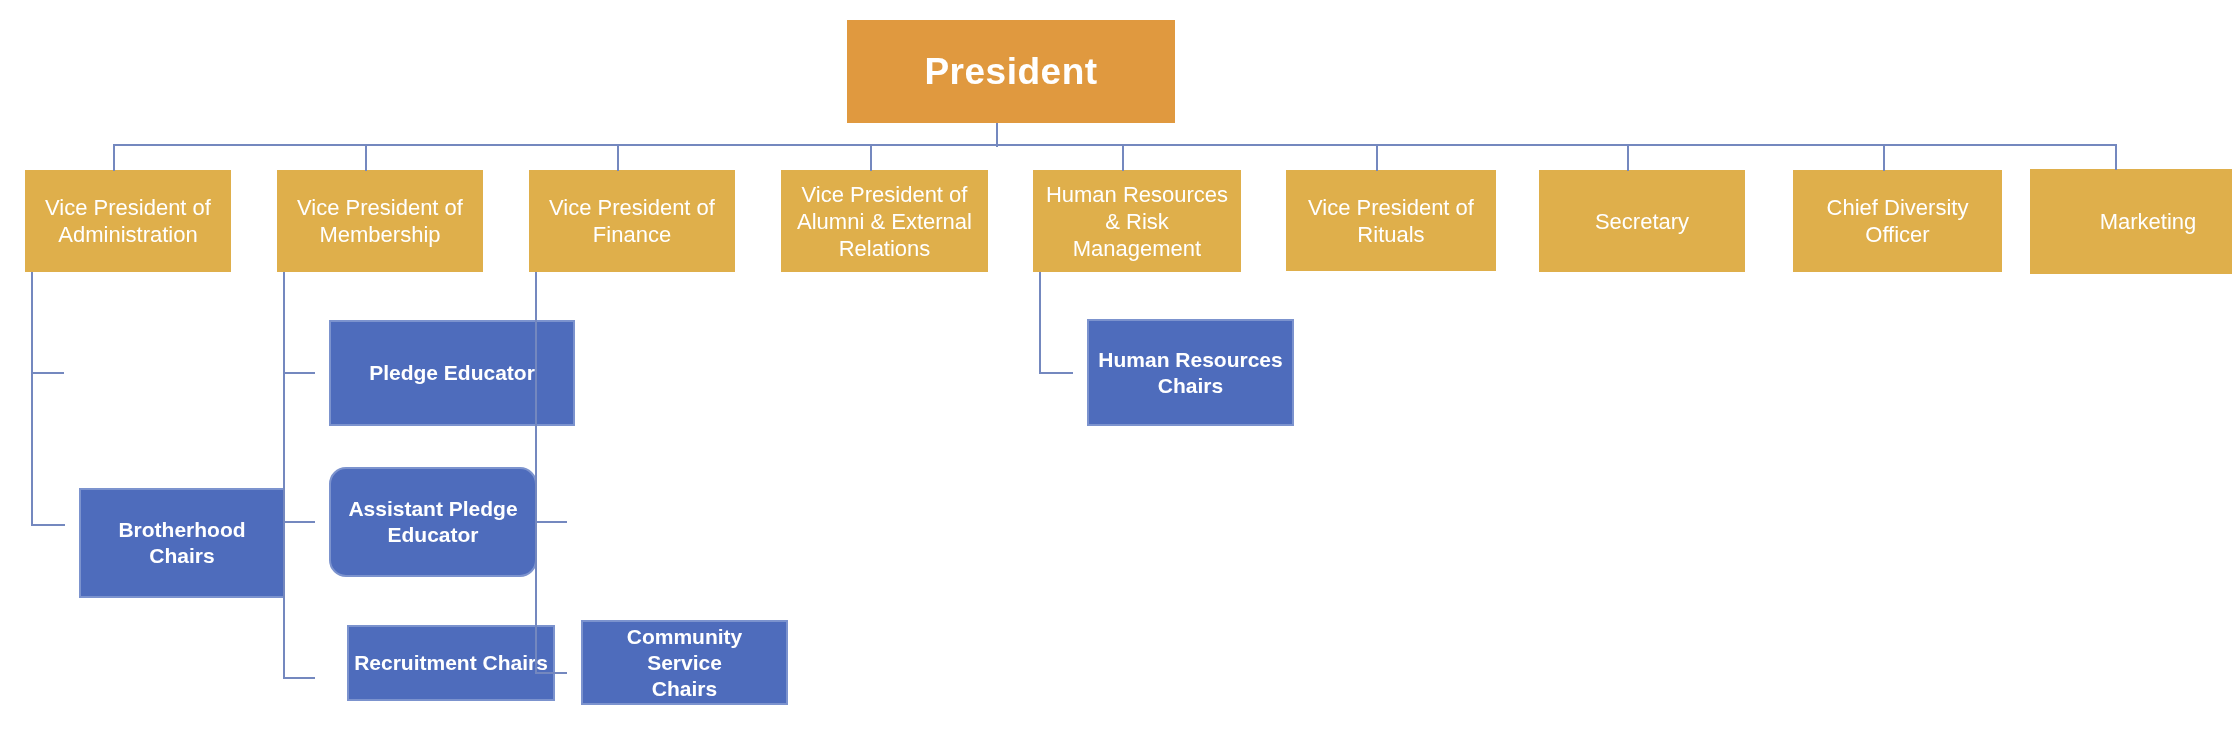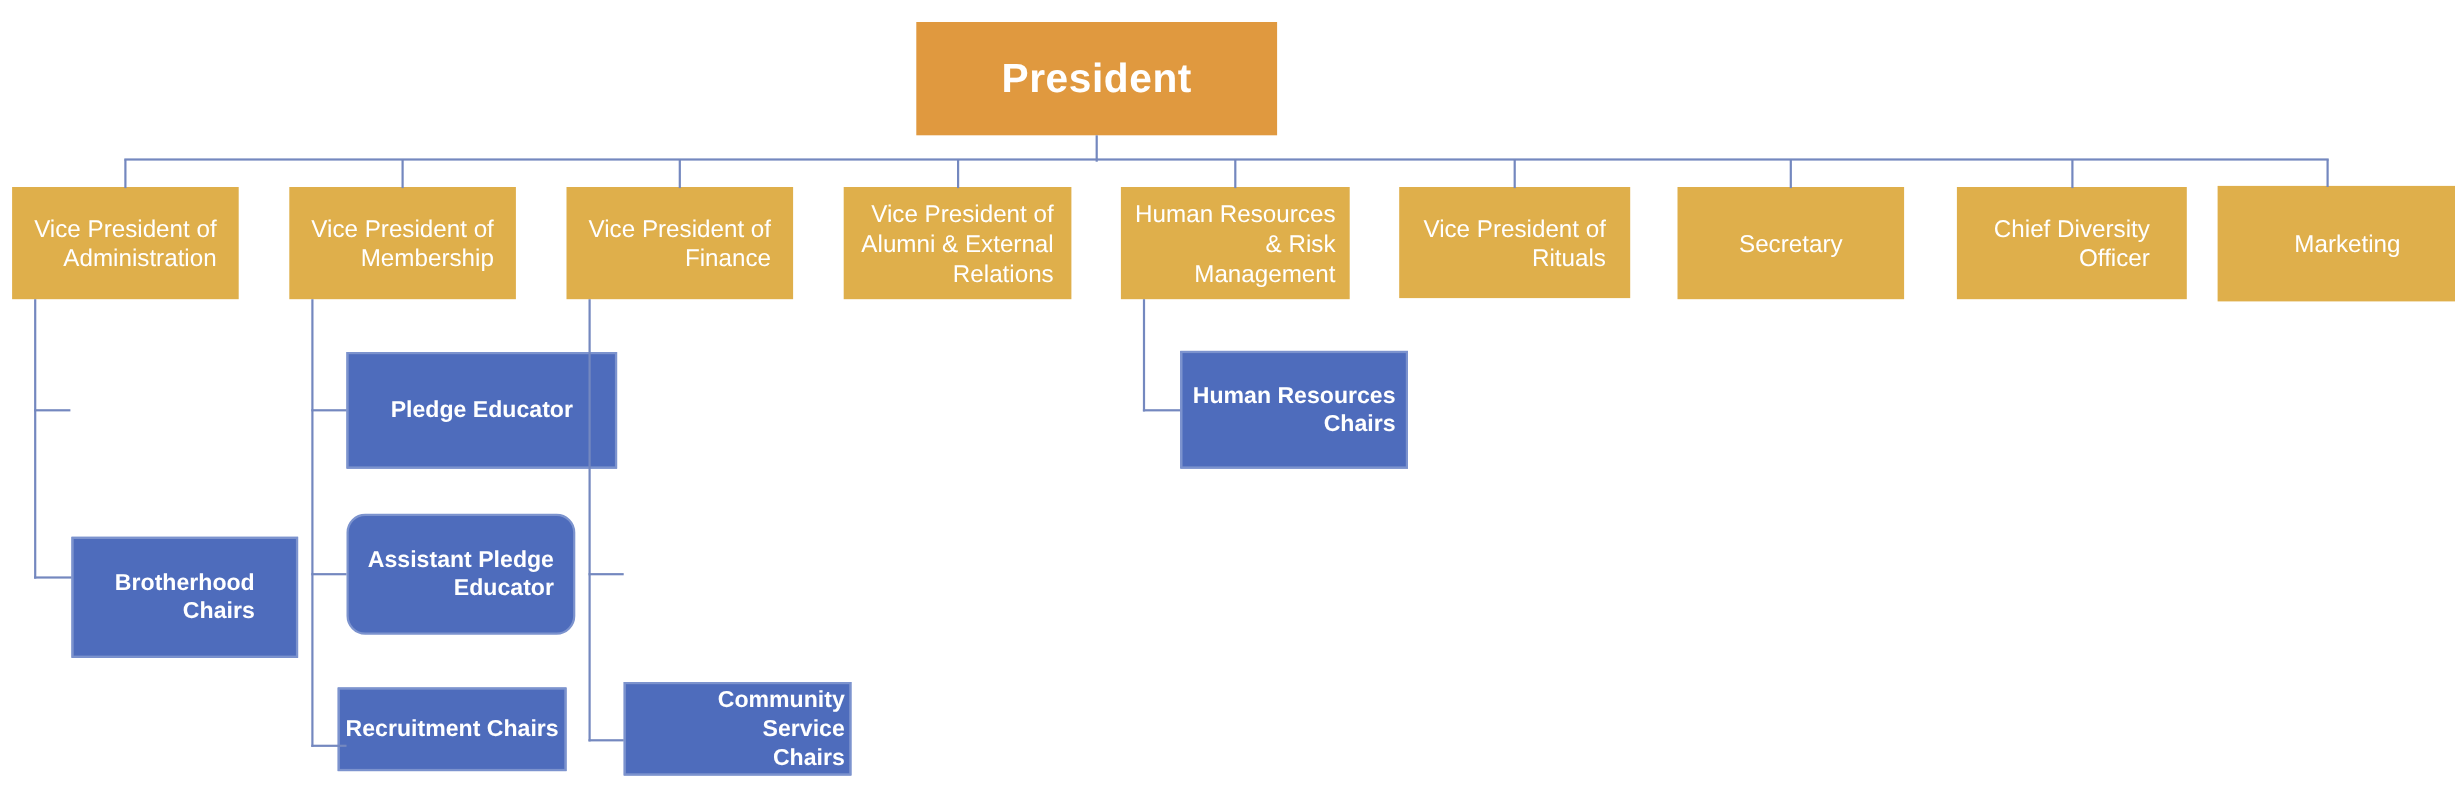--- a/index.html
+++ b/index.html
@@ -9,25 +9,26 @@
     height: 734px;
     background: var(--c-bg, #ffffff);
     font-family: "Liberation Sans", sans-serif;
     overflow: hidden;
   }
   .node {
     position: absolute;
     display: flex;
     align-items: center;
     justify-content: center;
-    text-align: right;
+    text-align: center;
     color: var(--c-text, #ffffff);
     white-space: pre-line;
     box-sizing: border-box;
     padding: 2px 4px;
+    margin-left: 14px;
   }
   .node.president {
     background: var(--c-president, #E0993F);
     font-size: 37px;
     font-weight: 700;
     letter-spacing: 0.5px;
   }
   .node.officer {
     background: var(--c-officer, #DFAF4B);
     font-size: 22px;
@@ -67,21 +68,21 @@
 Rituals</div>
     <div class="node officer" style="left: 1779px; top: 170px; width: 209px; height: 102px;">Chief Diversity
 Officer</div>
     <div class="node officer" style="left: 1525px; top: 170px; width: 206px; height: 102px;">Secretary</div>
     <div class="node officer" style="left: 2016px; top: 169px; width: 236px; height: 105px;">Marketing</div>
     <div class="node committee" style="left: 65px; top: 488px; width: 206px; height: 110px;">Brotherhood
 Chairs</div>
     <div class="node committee" style="left: 315px; top: 320px; width: 246px; height: 106px;">Pledge Educator</div>
     <div class="node committee" style="left: 315px; top: 467px; width: 208px; height: 110px; border-radius: 17px;">Assistant Pledge
 Educator</div>
-    <div class="node committee" style="left: 307px; top: 625px; width: 208px; height: 76px;">Recruitment Chairs</div>
+    <div class="node committee" style="left: 333px; top: 625px; width: 208px; height: 76px;">Recruitment Chairs</div>
     <div class="node committee" style="left: 567px; top: 620px; width: 207px; height: 85px;">Community Service
 Chairs</div>
     <div class="node committee" style="left: 1073px; top: 319px; width: 207px; height: 107px;">Human Resources
 Chairs</div>
     <div class="line" style="left: 996px; top: 123px; width: 2px; height: 24px;"></div>
     <div class="line" style="left: 113px; top: 144px; width: 2004px; height: 2px;"></div>
     <div class="line" style="left: 113px; top: 145px; width: 2px; height: 26px;"></div>
     <div class="line" style="left: 365px; top: 145px; width: 2px; height: 26px;"></div>
     <div class="line" style="left: 617px; top: 145px; width: 2px; height: 26px;"></div>
     <div class="line" style="left: 869.5px; top: 145px; width: 2px; height: 26px;"></div>

